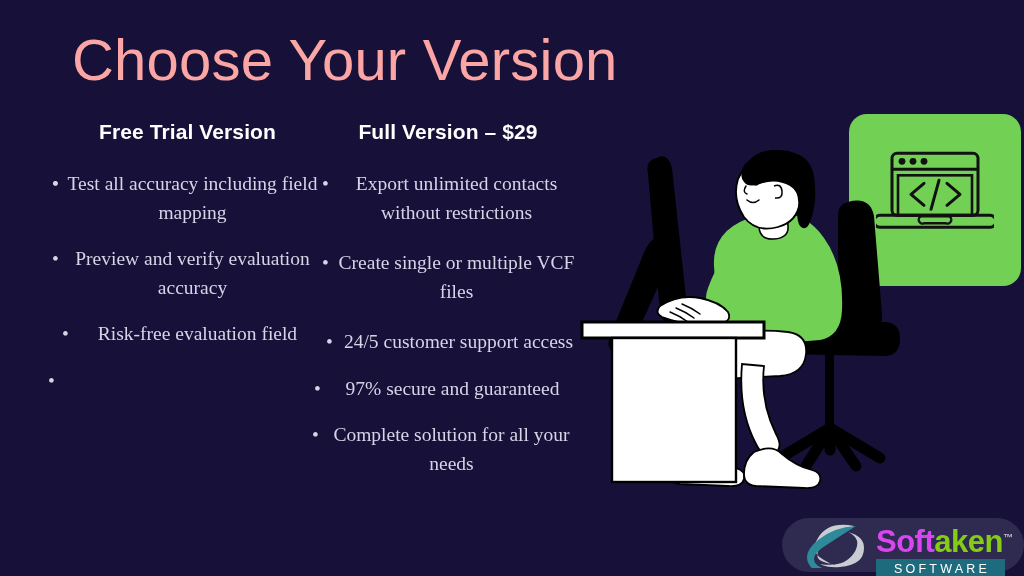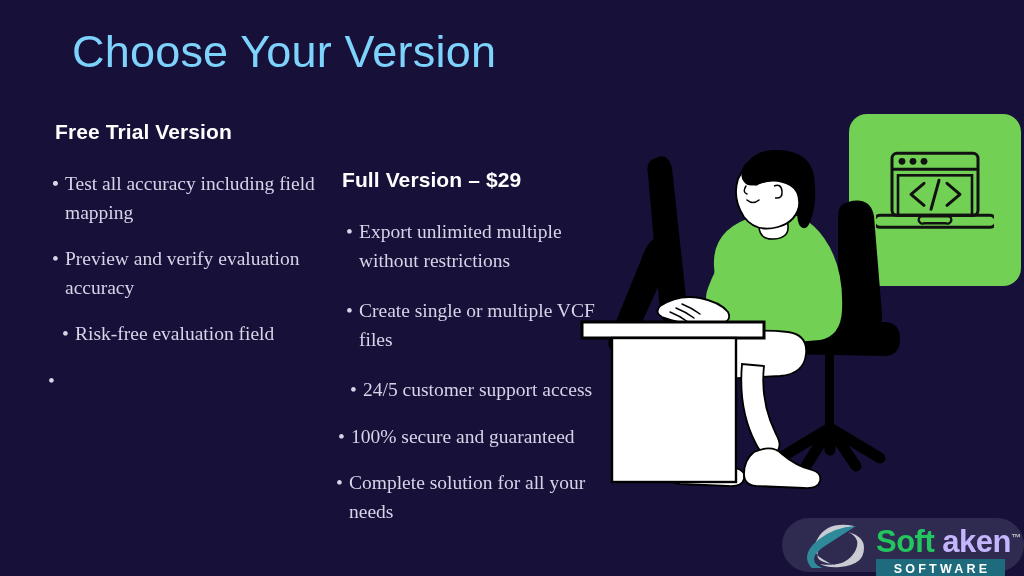--- a/index.html
+++ b/index.html
@@ -20,34 +20,35 @@
     background: #171139;
     overflow: hidden;
   }
 
   
   .slide-title {
     position: absolute;
     left: 72px;
     top: 26px;
     font-family: "Liberation Sans", sans-serif;
-    font-size: 45px;
+    font-size: 58px;
     font-weight: 400;
-    color: #7dd3fc;
+    color: #fca5a5;
     letter-spacing: 0.2px;
     white-space: nowrap;
   }
 
   
   .column {
     position: absolute;
     top: 120px;
+    text-align: center;
   }
   .col-free  { left: 52px;  width: 268px; }
-  .col-full  { left: 340px; width: 262px; margin-top: 48px; }
+  .col-full  { left: 316px; width: 262px; }
 
   .col-heading {
     font-family: "Liberation Sans", sans-serif;
     font-size: 21px;
     font-weight: bold;
     color: #ffffff;
     white-space: nowrap;
     margin: 0 0 26px 0;
     letter-spacing: 0.1px;
   }
@@ -131,42 +132,42 @@
     top: 8px;
   }
   .logo-word {
     font-family: "Liberation Sans", sans-serif;
     font-size: 31px;
     font-weight: bold;
     line-height: 31px;
     letter-spacing: -0.5px;
     white-space: nowrap;
   }
-  .logo-soft { color: #22c55e; }
-  .logo-aken { color: #c4b5fd; margin-left: 8px; }
+  .logo-soft { color: #d946ef; }
+  .logo-aken { color: #84cc16; }
   .logo-tm {
     font-size: 10px;
     color: #b9bcc4;
     vertical-align: super;
     font-weight: bold;
     letter-spacing: 0;
   }
   .logo-bar {
     margin-top: 2px;
     background: #1d6b7d;
     width: 129px;
     height: 19px;
     display: flex;
     align-items: center;
     justify-content: center;
   }
   .logo-bar span {
     font-family: "Liberation Sans", sans-serif;
     font-size: 12.5px;
-    font-weight: bold;
+    font-weight: normal;
     color: #ffffff;
     letter-spacing: 3.2px;
     padding-left: 3px;
   }
 </style>
 </head>
 <body>
 
 <div class="slide">
 
@@ -194,33 +195,33 @@
         <span class="dot">•</span>
       </li>
     </ul>
   </div>
 
   <div class="column col-full">
     <div class="col-heading">Full Version – $29</div>
     <ul class="bullet-list">
       <li class="bullet-item ind-3 gap-lg">
         <span class="dot">•</span>
-        <span>Export unlimited multiple without restrictions</span>
+        <span>Export unlimited contacts without restrictions</span>
       </li>
       <li class="bullet-item ind-3 gap-lg">
         <span class="dot">•</span>
         <span>Create single or multiple VCF files</span>
       </li>
       <li class="bullet-item ind-1">
         <span class="dot">•</span>
         <span>24/5 customer support access</span>
       </li>
       <li class="bullet-item ind-4">
         <span class="dot">•</span>
-        <span>100% secure and guaranteed</span>
+        <span>97% secure and guaranteed</span>
       </li>
       <li class="bullet-item ind-2">
         <span class="dot">•</span>
         <span>Complete solution for all your needs</span>
       </li>
     </ul>
   </div>
 
   <div class="code-badge">
     <svg width="118" height="92" viewBox="0 0 118 92">

